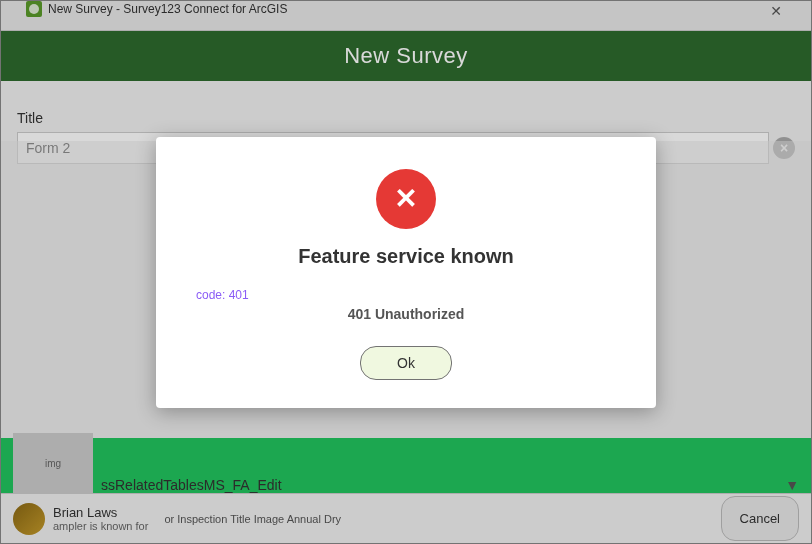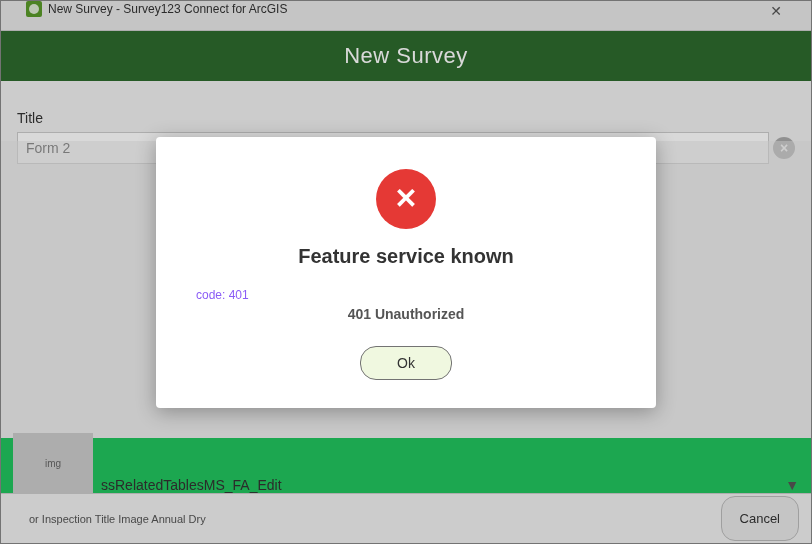--- a/index.html
+++ b/index.html
@@ -357,20 +357,29 @@
     <span>Access: shared</span>
   </div>
 
   <div class="dropdown-area">
     <div style="width:80px; height:60px; background:#ccc; display:flex; align-items:center; justify-content:center; font-size:10px; color:#666;">img</div>
     <span style="flex:1; font-size:14px; color:#333; font-weight:500;">ssRelatedTablesMS_FA_Edit</span>
     <span style="font-size:14px; color:#555;">▼</span>
   </div>
 
   <div class="bottom-bar">
+    <div class="user-info">
+      <div class="user-avatar">
+        <div class="user-avatar-img"></div>
+      </div>
+      <div>
+        <div class="user-name">Brian Laws</div>
+        <div class="user-sub">ampler is known for</div>
+      </div>
+    </div>
     <span class="bottom-right-text">or Inspection    Title Image    Annual Dry</span>
     <div class="action-buttons">
       <button class="btn-cancel">Cancel</button>
     </div>
   </div>
 
 </div>
 
 <div class="modal-overlay">
   <div class="error-modal">

